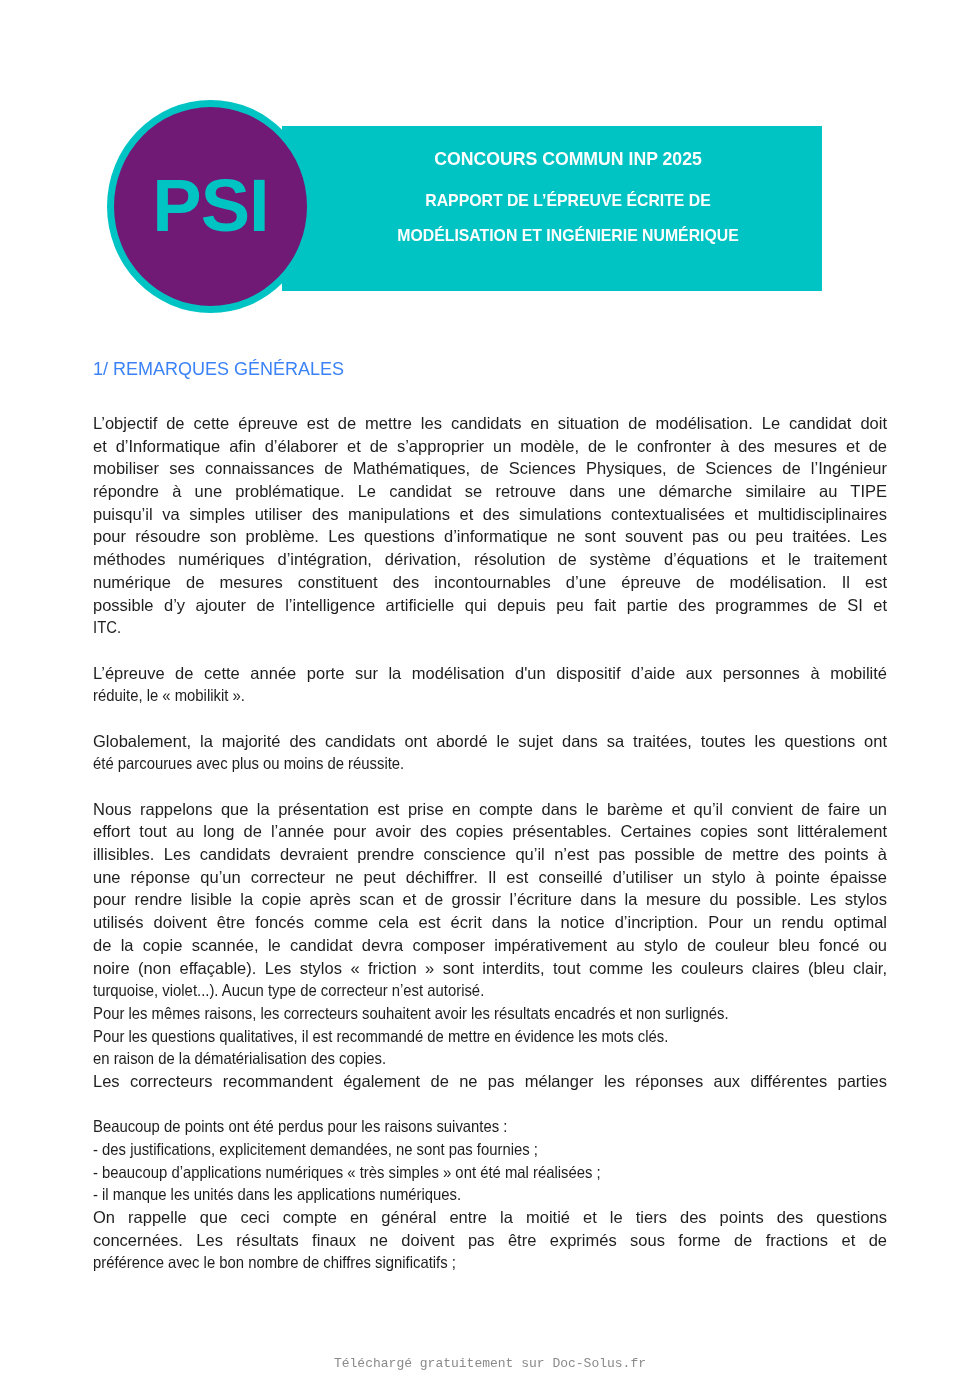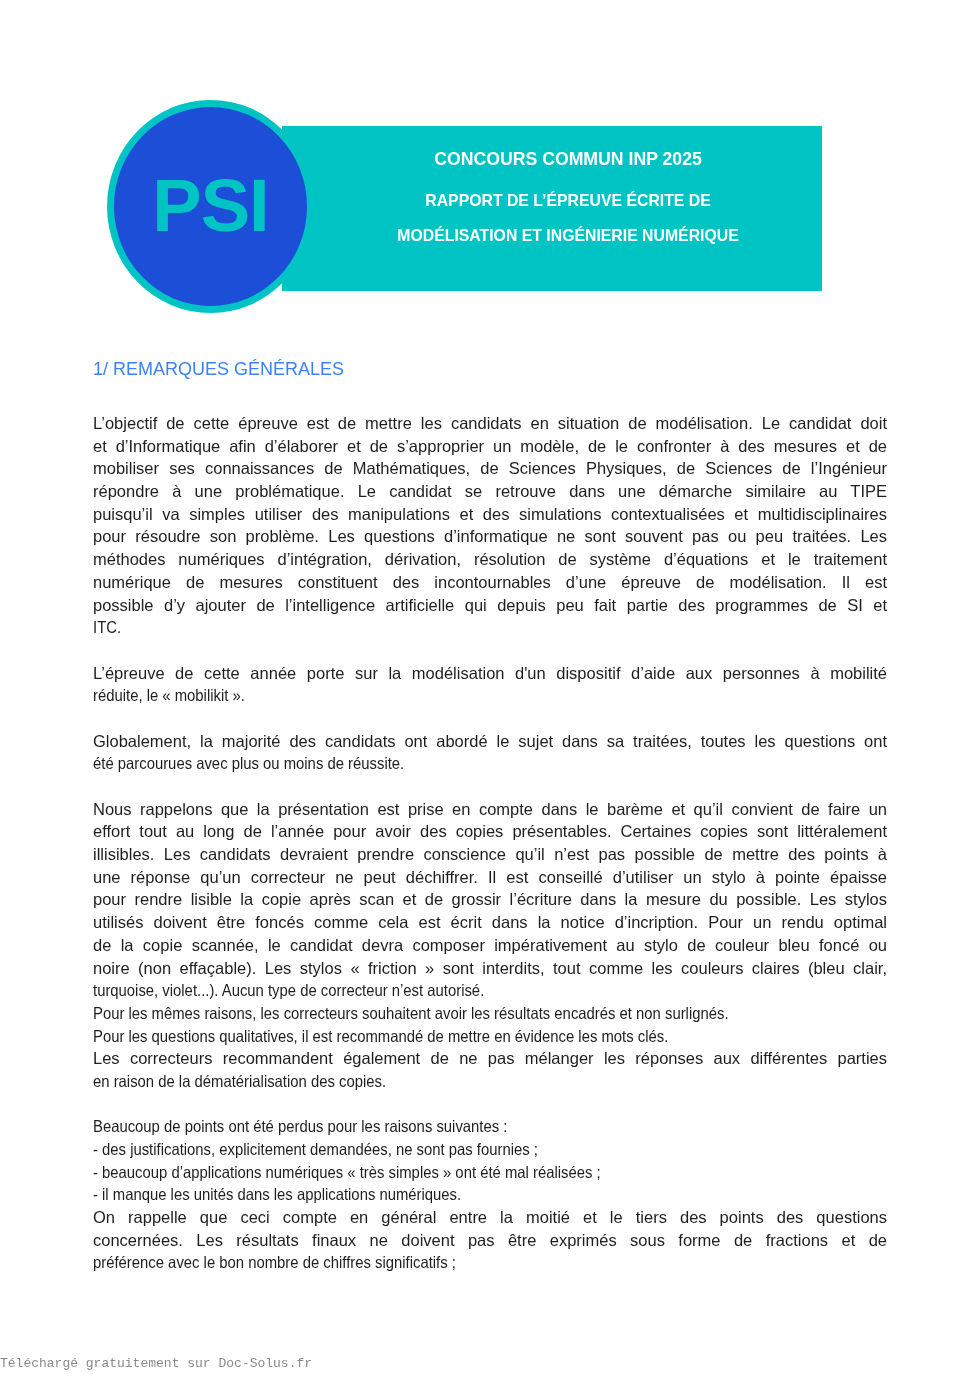--- a/index.html
+++ b/index.html
@@ -48,21 +48,21 @@
     .banner-line.l2 { top: 65px; font-size: 17px; transform: scaleX(0.93); }
     .banner-line.l3 { top: 100px; font-size: 17px; transform: scaleX(0.93); }
     .circle {
       position: absolute;
       left: 93px;
       top: 100px;
       width: 193px;
       height: 199px;
       border: 7px solid #00c4c4;
       border-radius: 50%;
-      background: #1d4ed8;
+      background: #701a75;
     }
     .circle-label {
       position: absolute;
       left: 0; right: 0;
       top: 62px;
       text-align: center;
       font-size: 74px;
       font-weight: bold;
       color: #00c4c4;
       letter-spacing: -1px;
@@ -101,20 +101,21 @@
       text-align-last: justify;
       white-space: normal;
     }
     .gap {
       height: 22.7px;
     }
     .footer {
       position: absolute;
       left: 0; right: 0;
       top: 1356px;
+      text-align: center;
       font-family: "Liberation Mono", monospace;
       font-size: 13px;
       color: #8a8a8a;
       white-space: nowrap;
     }
   </style>
 </head>
 <body>
 
 <div class="header">
@@ -160,22 +161,22 @@
       <div class="line j"><span class="t">effort tout au long de l’année pour avoir des copies présentables. Certaines copies sont littéralement</span></div>
       <div class="line j"><span class="t">illisibles. Les candidats devraient prendre conscience qu’il n’est pas possible de mettre des points à</span></div>
       <div class="line j"><span class="t">une réponse qu’un correcteur ne peut déchiffrer. Il est conseillé d’utiliser un stylo à pointe épaisse</span></div>
       <div class="line j"><span class="t">pour rendre lisible la copie après scan et de grossir l’écriture dans la mesure du possible. Les stylos</span></div>
       <div class="line j"><span class="t">utilisés doivent être foncés comme cela est écrit dans la notice d’incription. Pour un rendu optimal</span></div>
       <div class="line j"><span class="t">de la copie scannée, le candidat devra composer impérativement au stylo de couleur bleu foncé ou</span></div>
       <div class="line j"><span class="t">noire (non effaçable). Les stylos « friction » sont interdits, tout comme les couleurs claires (bleu clair,</span></div>
       <div class="line"><span class="t" style="white-space: nowrap; transform: scaleX(0.9);">turquoise, violet...). Aucun type de correcteur n’est autorisé.</span></div>
       <div class="line"><span class="t" style="white-space: nowrap; transform: scaleX(0.9);">Pour les mêmes raisons, les correcteurs souhaitent avoir les résultats encadrés et non surlignés.</span></div>
       <div class="line"><span class="t" style="white-space: nowrap; transform: scaleX(0.9);">Pour les questions qualitatives, il est recommandé de mettre en évidence les mots clés.</span></div>
+      <div class="line"><span class="t" style="white-space: nowrap; transform: scaleX(0.9);">en raison de la dématérialisation des copies.</span></div>
       <div class="line j"><span class="t">Les correcteurs recommandent également de ne pas mélanger les réponses aux différentes parties</span></div>
-      <div class="line"><span class="t" style="white-space: nowrap; transform: scaleX(0.9);">en raison de la dématérialisation des copies.</span></div>
     </div>
     <div class="gap"></div>
     <div class="paragraph">
       <div class="line"><span class="t" style="white-space: nowrap; transform: scaleX(0.9);">Beaucoup de points ont été perdus pour les raisons suivantes :</span></div>
       <div class="line"><span class="t" style="white-space: nowrap; transform: scaleX(0.9);">- des justifications, explicitement demandées, ne sont pas fournies ;</span></div>
       <div class="line"><span class="t" style="white-space: nowrap; transform: scaleX(0.9);">- beaucoup d’applications numériques « très simples » ont été mal réalisées ;</span></div>
       <div class="line"><span class="t" style="white-space: nowrap; transform: scaleX(0.9);">- il manque les unités dans les applications numériques.</span></div>
       <div class="line j"><span class="t">On rappelle que ceci compte en général entre la moitié et le tiers des points des questions</span></div>
       <div class="line j"><span class="t">concernées. Les résultats finaux ne doivent pas être exprimés sous forme de fractions et de</span></div>
       <div class="line"><span class="t" style="white-space: nowrap; transform: scaleX(0.9);">préférence avec le bon nombre de chiffres significatifs ;</span></div>

